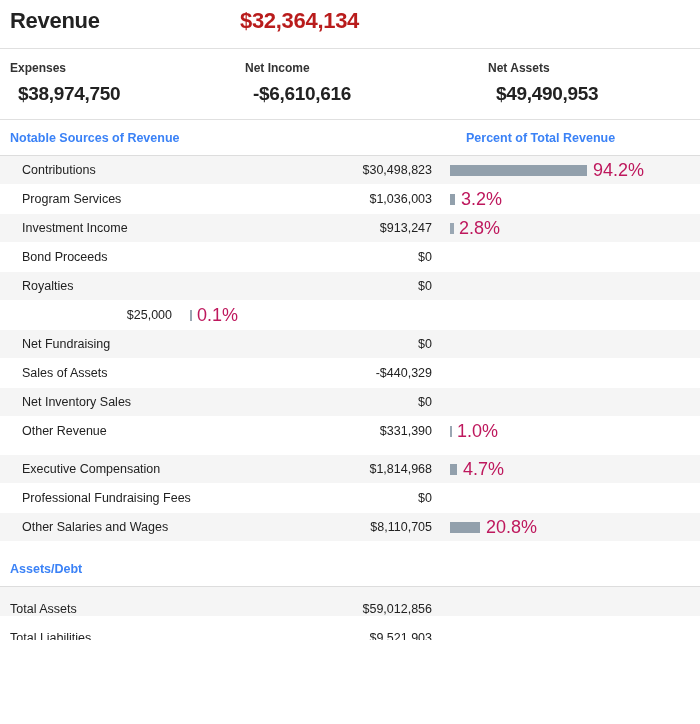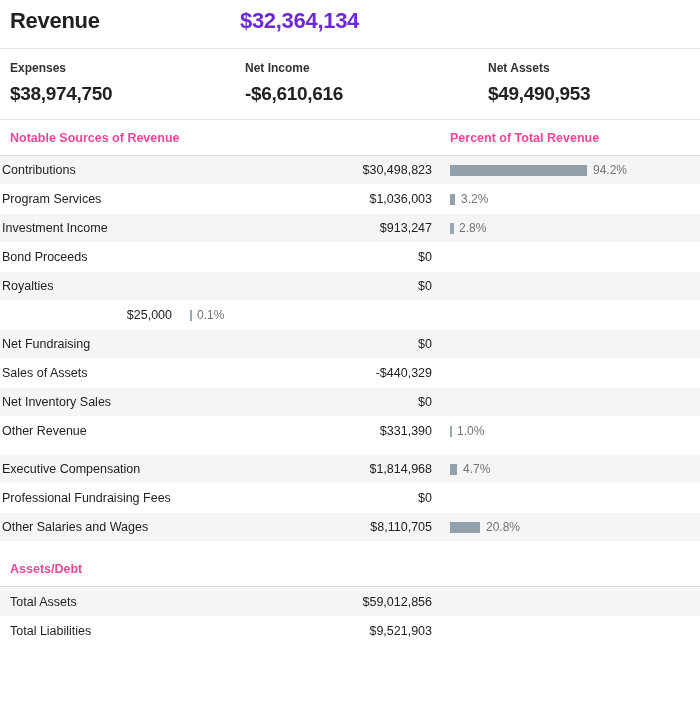--- a/index.html
+++ b/index.html
@@ -30,70 +30,72 @@
     font-size: 22px;
     font-weight: bold;
     letter-spacing: -0.3px;
     width: 230px;
     color: #222;
   }
   .hdr-main .value {
     font-size: 22px;
     font-weight: bold;
     letter-spacing: -0.3px;
-    color: #6d28d9;
+    color: #b91c1c;
   }
 
   .hdr-row {
     display: flex;
     padding: 12px 10px 14px 10px;
     border-bottom: 1px solid #e0e0e0;
   }
   .hdr-cell { width: 235px; }
   .hdr-cell.last { width: auto; padding-left: 0; }
   .hdr-cell .sublabel {
     font-size: 12px;
     font-weight: bold;
     color: #333;
     margin-bottom: 8px;
   }
   .hdr-cell .subvalue {
     font-size: 19px;
     font-weight: bold;
     letter-spacing: -0.3px;
     color: #222;
+    margin-left: 8px;
   }
   .hdr-cell.offset { padding-left: 8px; }
 
   
   .section-head {
     display: flex;
     align-items: center;
     padding: 11px 10px 10px 10px;
     border-bottom: 1px solid #dddddd;
     font-size: 12.5px;
     font-weight: bold;
-    color: #ec4899;
+    color: #3b82f6;
+    gap: 16px;
   }
   .section-head .left { flex: 0 0 440px; }
   .section-head .right { flex: 1; }
 
   
   .row {
     display: flex;
     align-items: center;
     height: 29px;
     font-size: 12.5px;
     color: #222;
     border-bottom: 1px solid #ffffff;
   }
   .row.alt { background: #f5f5f5; }
   .row .name {
     flex: 0 0 260px;
-    padding-left: 2px;
+    padding-left: 22px;
     white-space: nowrap;
   }
   .row .amount {
     flex: 0 0 180px;
     text-align: right;
     padding-right: 8px;
     white-space: nowrap;
   }
   .row .barcell {
     flex: 1;
@@ -102,31 +104,31 @@
     padding-left: 10px;
     min-width: 0;
   }
   .bar {
     height: 11px;
     background: #92a0ac;
     flex: 0 0 auto;
   }
   .bar.hairline { width: 2px; background: #9aa7b3; }
   .pct {
-    font-size: 12px;
-    color: #737373;
+    font-size: 18px;
+    color: #be185d;
     margin-left: 6px;
     white-space: nowrap;
   }
   .pct.nogap { margin-left: 5px; }
 
   
   .ad-row {
     display: flex;
-    align-items: center;
+    align-items: flex-end;
     height: 29px;
     font-size: 12.5px;
     color: #222;
   }
   .ad-row.alt { background: #f5f5f5; }
   .ad-row .name { flex: 0 0 260px; padding-left: 10px; }
   .ad-row .amount { flex: 0 0 180px; text-align: right; padding-right: 8px; }
   .ad-row .pad { flex: 1; }
 
   .spacer { height: 9px; }

